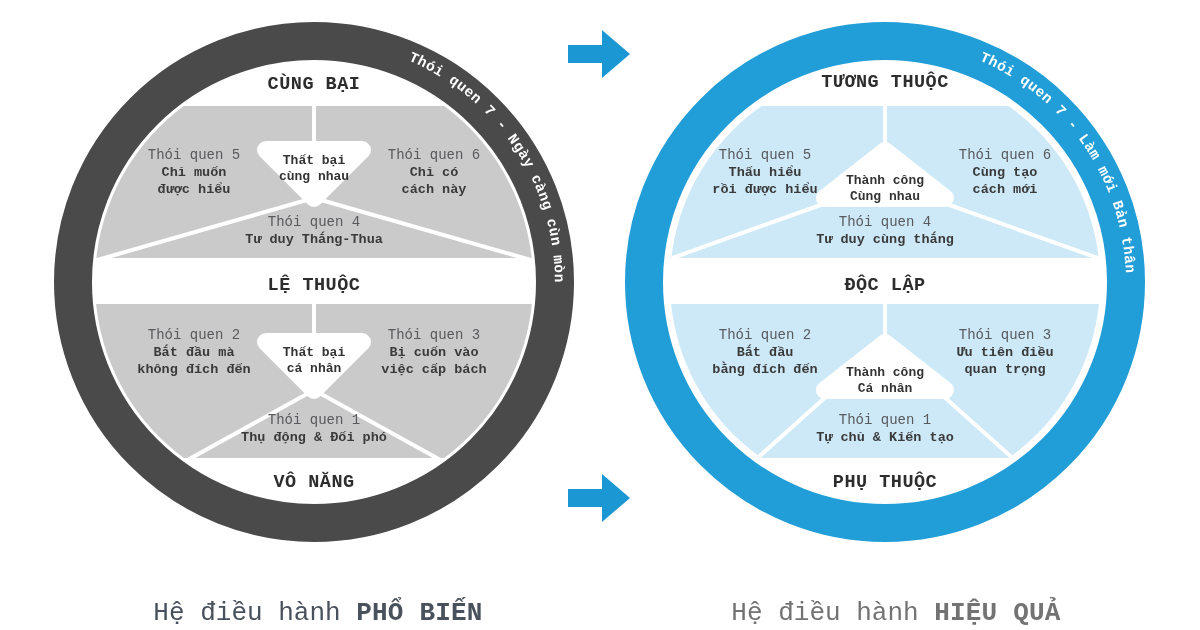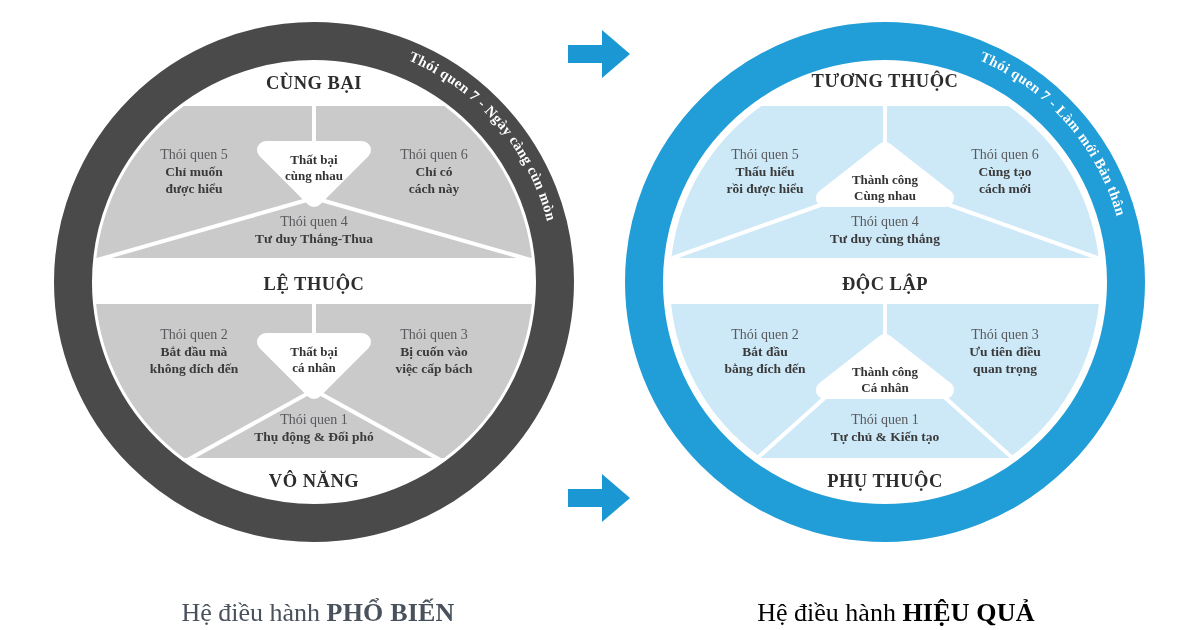--- a/index.html
+++ b/index.html
@@ -1,29 +1,29 @@
 <!DOCTYPE html>
 <html><head>
 <meta charset="utf-8">
 <style>
   html,body{margin:0;padding:0;background:#ffffff;}
   #canvas{position:relative;width:1196px;height:630px;background:#ffffff;overflow:hidden;
-          font-family:Liberation Serif, serif;}
+          font-family:Liberation Mono, monospace;}
   .diagram{position:absolute;}
   .arrow{position:absolute;}
   svg text{text-anchor:middle;}
   .hdr{font-size:18.5px;font-weight:bold;fill:#2d2d2d;letter-spacing:.5px;}
   .ttl{font-size:14px;fill:#58595c;}
   .dsc{font-size:13.5px;font-weight:bold;fill:#3a3a3a;}
   .ctr{font-size:13px;font-weight:bold;fill:#333333;}
   .rim{font-size:14.5px;font-weight:bold;fill:#ffffff;letter-spacing:.4px;text-anchor:start;}
   .caption{position:absolute;top:598px;transform:translateX(-50%);font-size:26px;white-space:nowrap;}
   .caption b{font-weight:bold;letter-spacing:.2px;}
   .caption-left{color:#49525c;}
-  .caption-right{color:#000000;}
+  .caption-right{color:#737373;}
 </style>
 </head>
 <body>
 
 <div id="canvas">
 
   <svg class="diagram" style="left:44px;top:12px" width="540" height="540" viewBox="0 0 540 540">
     <defs>
       <clipPath id="clipL">
           <circle cx="270" cy="270" r="219"></circle>

